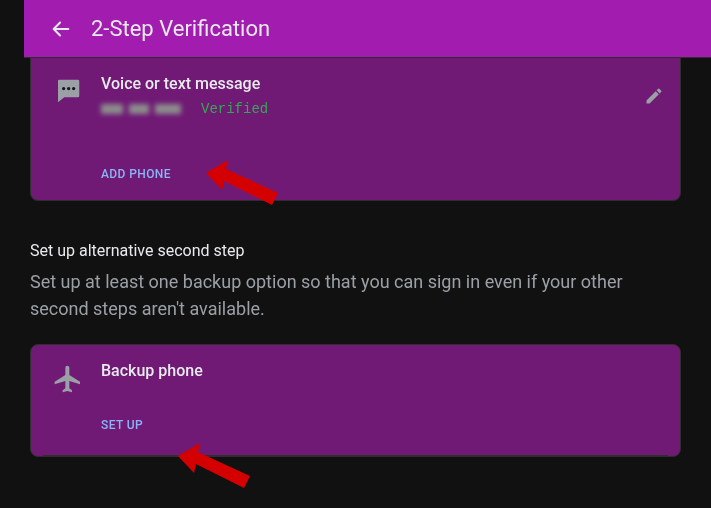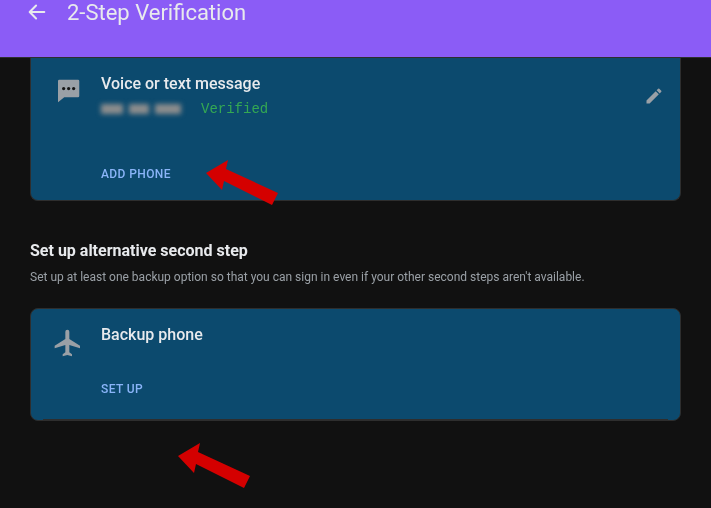--- a/index.html
+++ b/index.html
@@ -7,26 +7,28 @@
     width: 711px;
     height: 508px;
     background: #111111;
     font-family: Roboto, "Helvetica Neue", Arial, sans-serif;
     color: #e8eaed;
     overflow: hidden;
     position: relative;
   }
   .header {
     display: flex;
+    align-items: center;
     height: 58px;
     padding-left: 25px;
     border-bottom: 1px solid #2e2e2e;
-    background: #8b5cf6;
+    background: #a21caf;
     position: relative;
     z-index: 2;
+    margin-left: 24px;
   }
   .back-arrow {
     display: flex;
     align-items: center;
     justify-content: center;
     width: 24px;
     height: 24px;
     cursor: pointer;
   }
   .page-title {
@@ -60,21 +62,21 @@
     position: absolute;
     left: 170px; top: 18px;
   }
   .content {
     padding: 0 0 0 0;
   }
   .card {
     margin: 0 30px 0 30px;
     border: 1px solid #2e2e2e;
     border-radius: 8px;
-    background: #0c4a6e;
+    background: #701a75;
   }
   .card-voice { padding: 0; }
   .card-inner {
     display: flex;
     padding: 16px 16px 18px 16px;
     position: relative;
   }
   .card-icon {
     width: 42px;
     flex-shrink: 0;
@@ -136,24 +138,23 @@
     font-weight: 500;
     letter-spacing: 0.4px;
     cursor: pointer;
     display: inline-block;
     margin-top: 24px;
   }
   .section-heading {
     font-size: 16px;
     color: #e8eaed;
     margin: 40px 30px 8px 30px;
-    font-weight: bold;
   }
   .section-sub {
-    font-size: 12px;
+    font-size: 18px;
     color: #9aa0a6;
     margin: 0 30px 22px 30px;
     line-height: 1.5;
   }
   .card-backup .card-inner { padding-bottom: 8px; }
   .backup-divider {
     border-top: 1px solid #2e2e2e;
     margin: 0 12px 0 12px;
   }
   .arrow-annotation {

